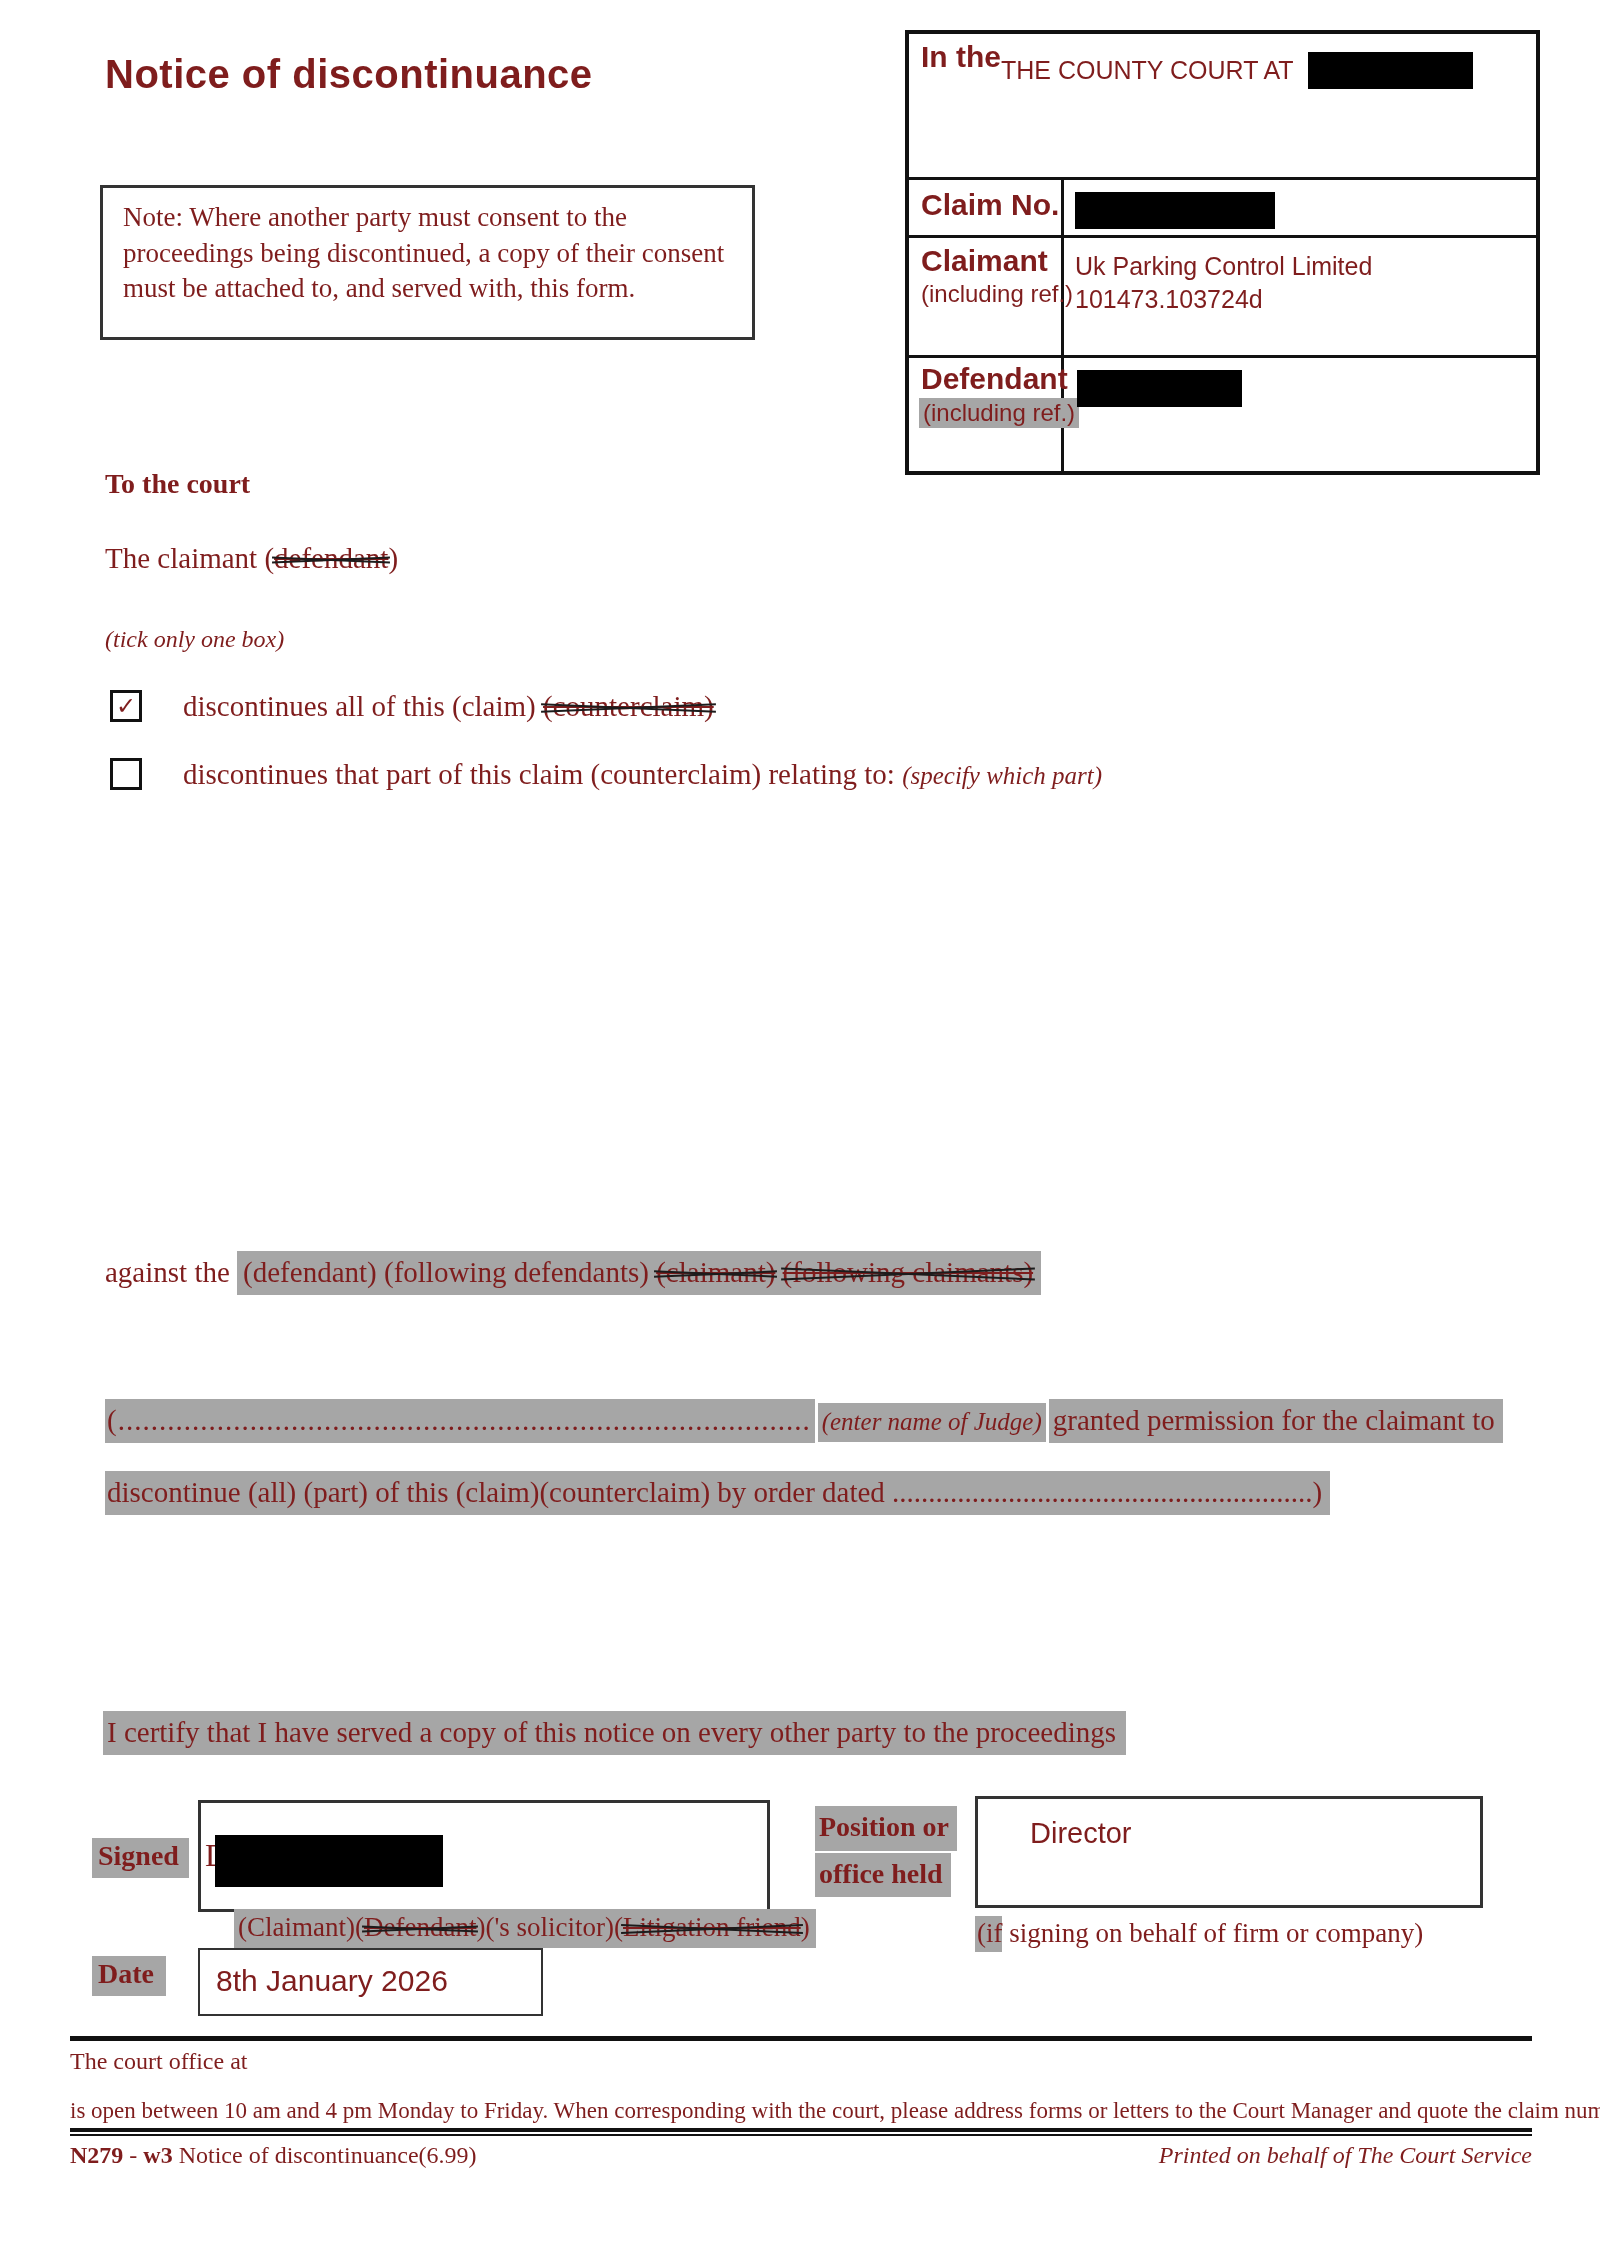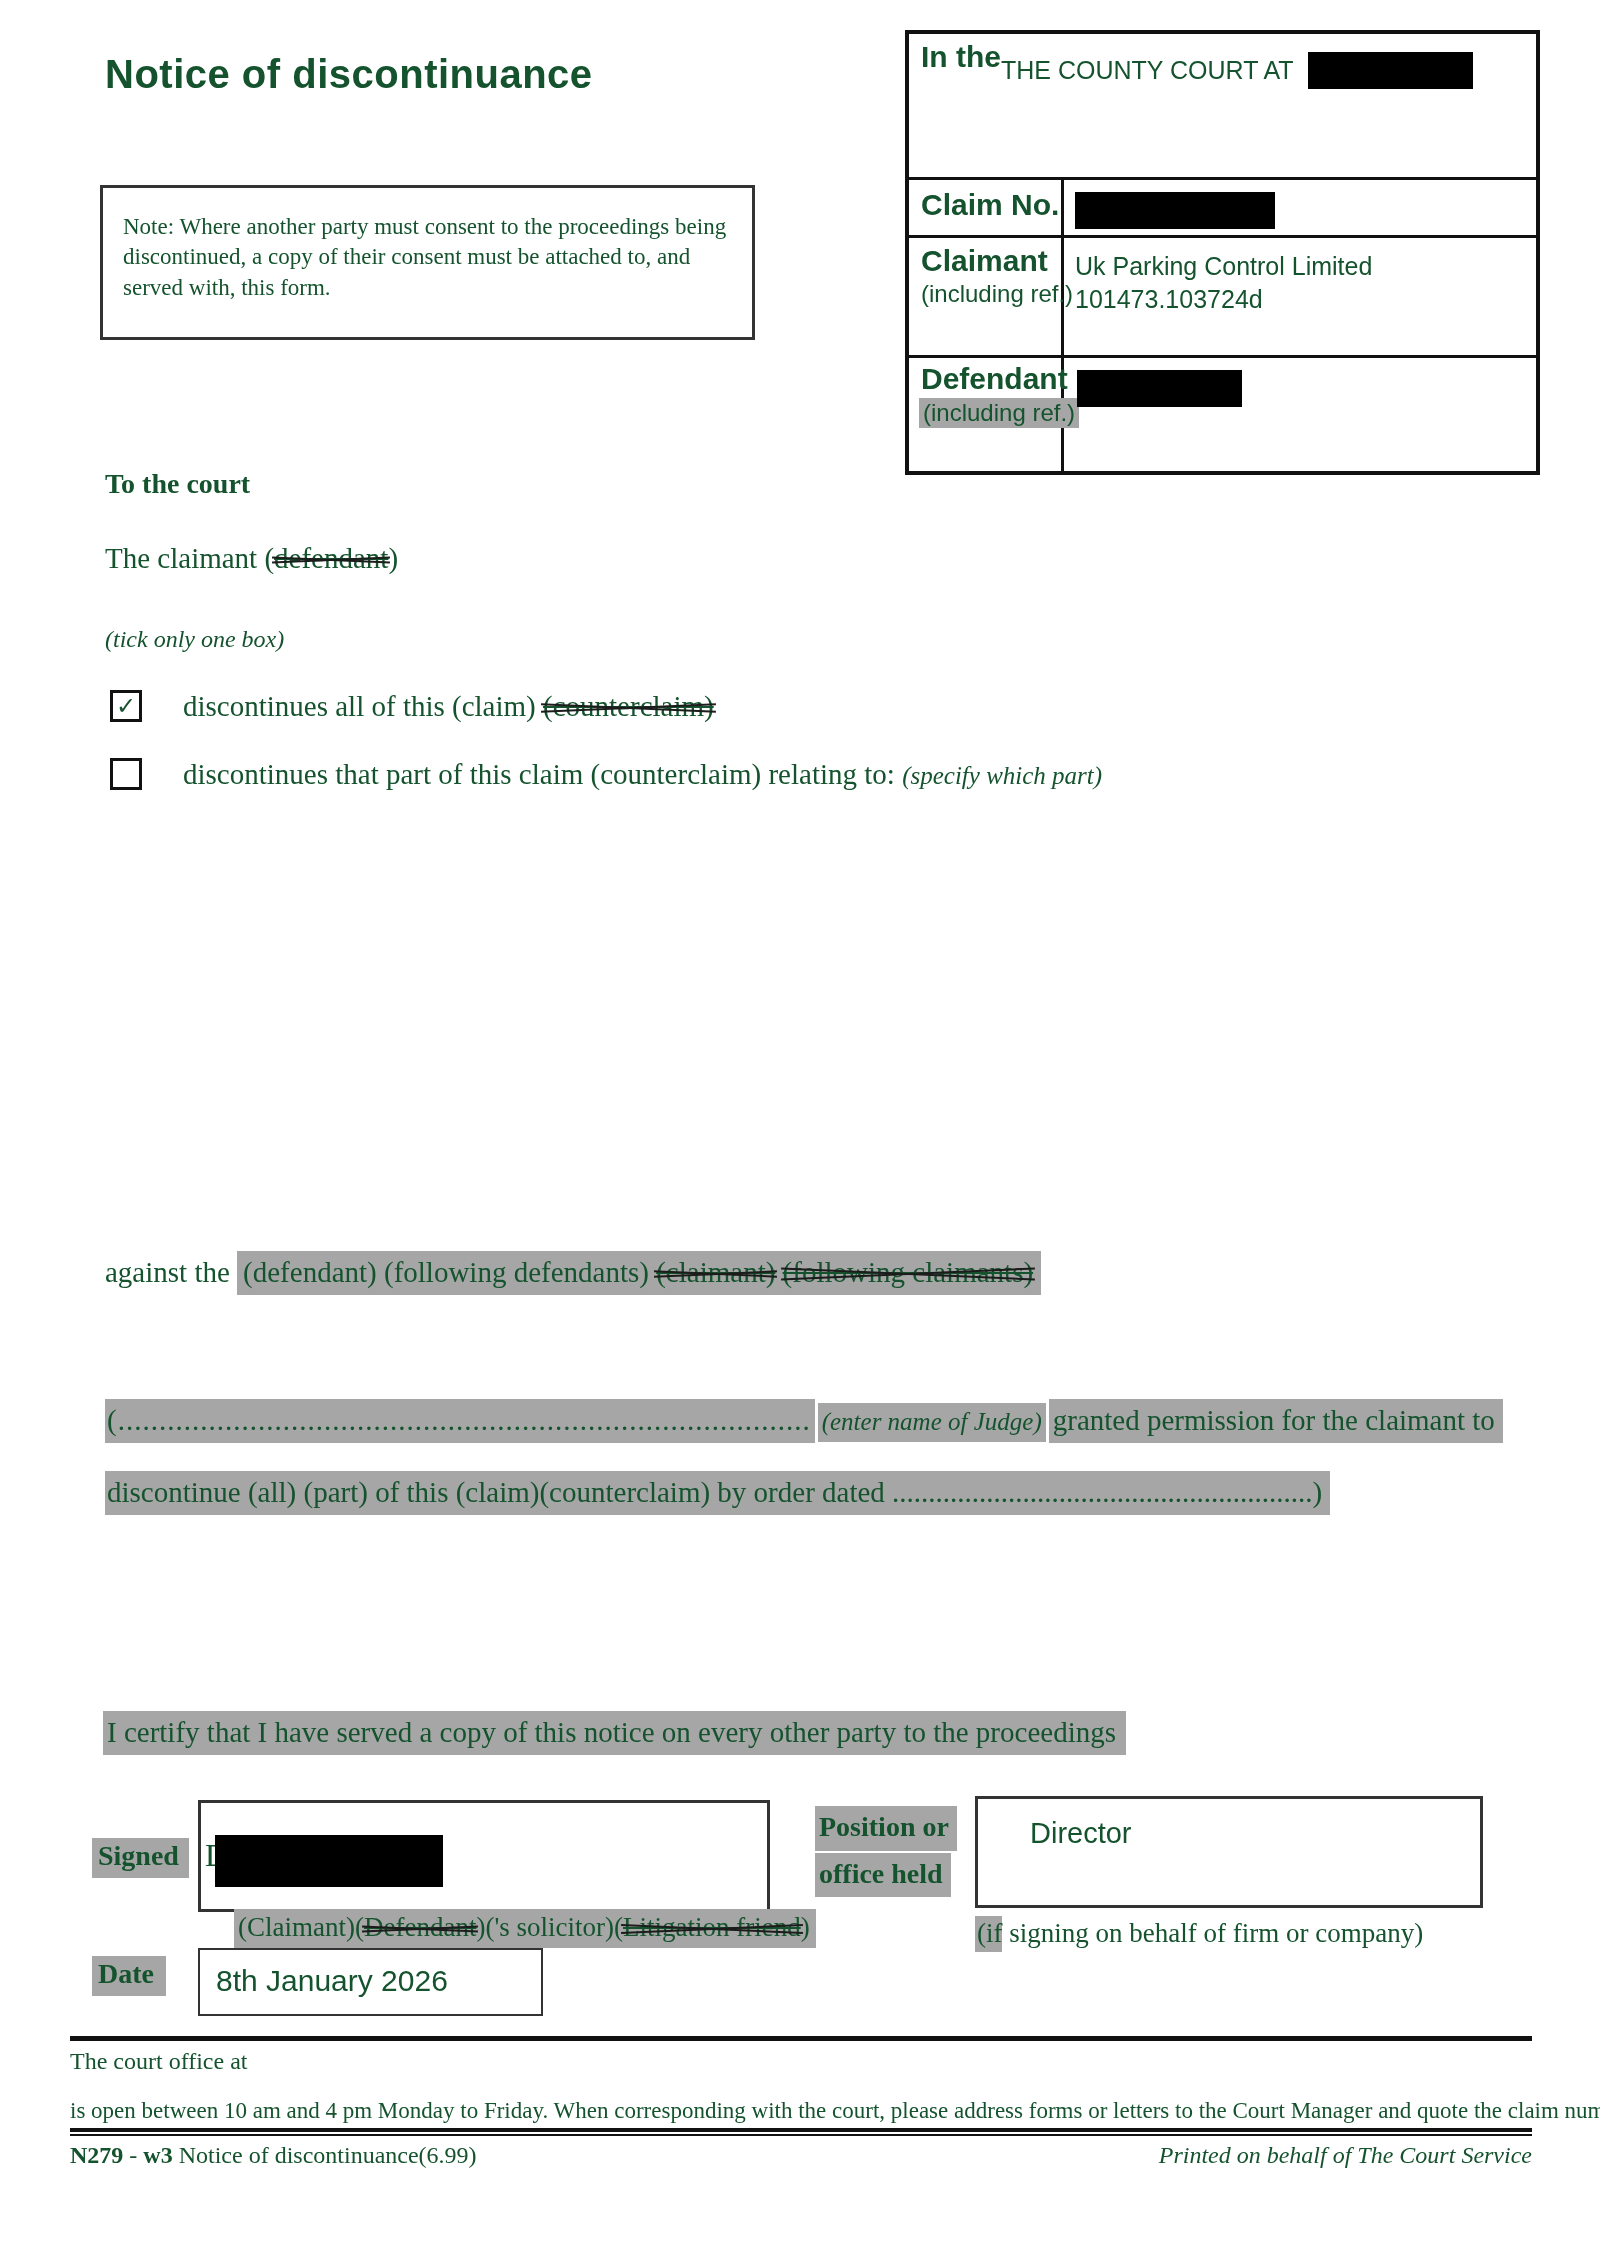--- a/index.html
+++ b/index.html
@@ -1,18 +1,18 @@
 <!DOCTYPE html>
 <html><head>
 <meta charset="utf-8">
 <style>
   html,body{margin:0;padding:0;background:#e8e8e8;}
   #page{
     position:relative;width:1600px;height:2264px;background:#ffffff;
-    font-family:"Liberation Serif", serif;color:#14532d;overflow:hidden;
+    font-family:"Liberation Serif", serif;color:#7f1d1d;overflow:hidden;
   }
   .abs{position:absolute;}
   .sans{font-family:"Liberation Sans", sans-serif;}
   .serif{font-family:"Liberation Serif", serif;}
   .b{font-weight:bold;}
   .i{font-style:italic;}
   .hl{background:#a6a6a6;}
   .redact{background:#000;}
   
   .xout{position:relative;display:inline-block;text-decoration:line-through;text-decoration-thickness:2px;}
@@ -30,21 +30,21 @@
   .note-box{border:3px solid #333;box-sizing:border-box;}
 </style>
 </head>
 <body>
 
 <div id="page">
 
   <div class="abs sans b" style="left:105px;top:52px;font-size:40px;letter-spacing:0.5px;">Notice of discontinuance</div>
 
   <div class="abs note-box" style="left:100px;top:185px;width:655px;height:155px;">
-    <div class="serif" style="padding:24px 20px;font-size:23px;line-height:1.32;">Note: Where another party must consent to the proceedings being discontinued, a copy of their consent must be attached to, and served with, this form.</div>
+    <div class="serif" style="padding:12px 20px;font-size:27px;line-height:1.32;">Note: Where another party must consent to the proceedings being discontinued, a copy of their consent must be attached to, and served with, this form.</div>
   </div>
 
   <div id="info-box" class="abs">
     <div class="info-hline" style="top:143px;"></div>
     <div class="info-hline" style="top:201px;"></div>
     <div class="info-hline" style="top:321px;"></div>
     <div class="info-vline" style="left:152px;top:143px;bottom:0;"></div>
 
     <div class="abs sans b" style="left:12px;top:6px;font-size:30px;">In the</div>
     <div class="abs sans" style="left:92px;top:18px;font-size:25px;white-space:nowrap;">

